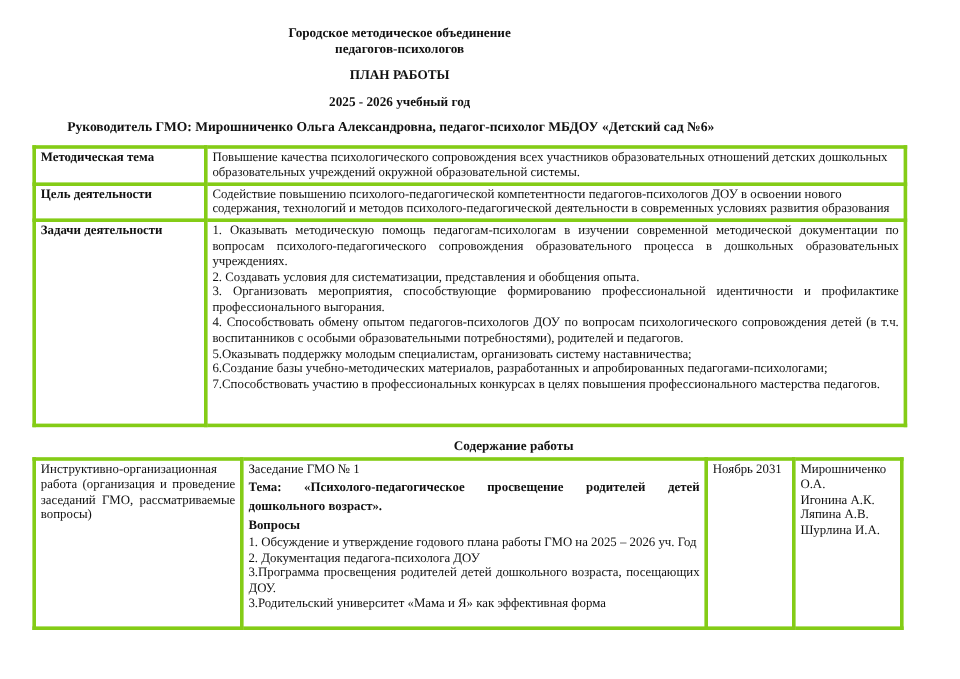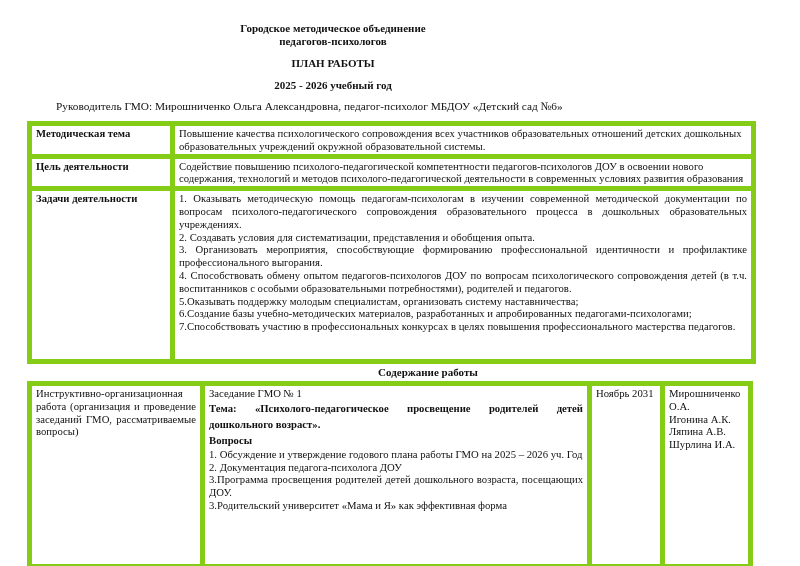--- a/index.html
+++ b/index.html
@@ -2,23 +2,23 @@
 <html><head>
 <meta charset="utf-8">
 <style>
   html, body { margin:0; padding:0; background:#ffffff; }
   body {
     width:800px; height:566px; overflow:hidden; position:relative;
     font-family:"Liberation Serif", "DejaVu Serif", serif;
     color:#111; font-size:11px;
   }
   .hdr { position:absolute; left:0; width:666px; text-align:center; font-weight:bold; font-size:11px; line-height:13px; }
-  .leader { position:absolute; left:56px; top:100px; font-weight:normal; font-size:11.3px; white-space:nowrap; }
+  .leader { position:absolute; left:56px; top:100px; font-weight:bold; font-size:11.3px; white-space:nowrap; }
   table { border-collapse:collapse; position:absolute; table-layout:fixed; }
-  td, th { border:5px solid #84cc16; vertical-align:top; padding:1px 4px; font-size:10.7px; line-height:12.8px; }
+  td, th { border:3px solid #84cc16; vertical-align:top; padding:1px 4px; font-size:10.7px; line-height:12.8px; }
   #t1 { left:27px; top:121px; width:729px; }
   #t1 td.lbl { font-weight:bold; width:137px; }
   #t1 td.txt { text-align:left; }
   .ti { display:block; text-align:justify; }
   .ti.last { text-align:left; }
   .title2 { position:absolute; left:0; width:800px; top:366px; text-align:center; font-weight:bold; font-size:11px;margin-left:28px; }
   #t2 { left:27px; top:381px; width:726px; }
   #t2 th { font-weight:bold; text-align:center; vertical-align:middle; padding:2px 3px; }
   #t2 th .sub { font-weight:normal; display:block; }
   #t2 td { height:136px; }
@@ -71,21 +71,21 @@
   <colgroup>
     <col style="width:173px">
       <col style="width:387px">
       <col style="width:73px">
       <col>
   </colgroup>
   <tbody>
   <tr>
     <td class="dir">Инструктивно-организационная работа (организация и проведение заседаний ГМО, рассматриваемые вопросы)</td>
     <td>
-      <div class="cut" style="height:176px;">
+      <div class="cut" style="height:136px;">
         <span class="q">Заседание ГМО № 1</span>
         <span class="it">Тема:  «Психолого-педагогическое просвещение родителей детей дошкольного возраст».</span>
         <span class="it">Вопросы</span>
         <span class="q">1. Обсуждение и утверждение годового плана работы ГМО на 2025 – 2026 уч. Год</span>
         <span class="q">2. Документация педагога-психолога ДОУ</span>
         <span class="q">3.Программа просвещения родителей детей дошкольного возраста, посещающих ДОУ.</span>
         <span class="q">3.Родительский университет «Мама и Я» как эффективная форма</span>
       </div>
     </td>
     <td>Ноябрь 2031</td>

